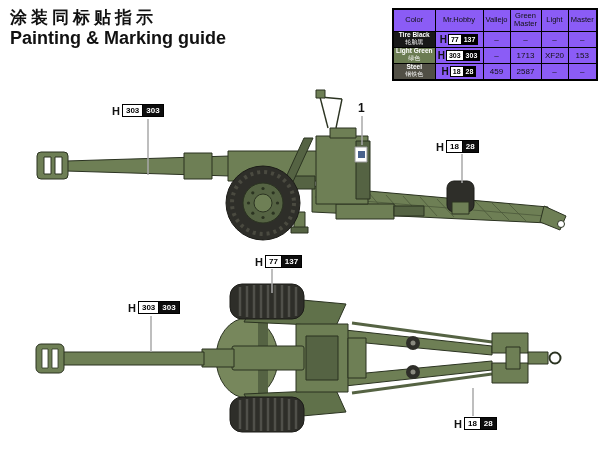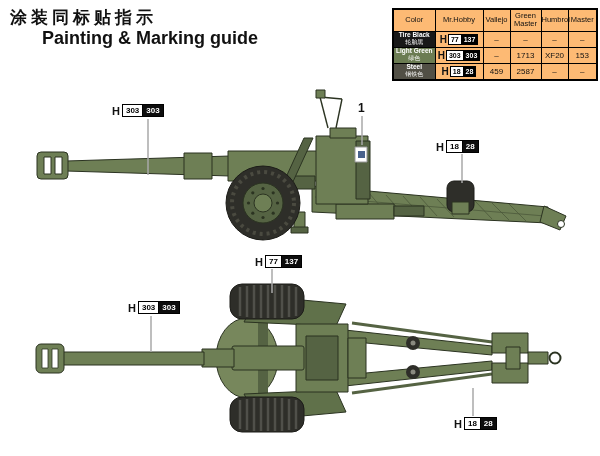--- a/index.html
+++ b/index.html
@@ -1,24 +1,24 @@
 <!DOCTYPE html>
 <html><head>
 <meta charset="utf-8">
 <style>
   html,body{margin:0;padding:0;}
   body{width:600px;height:456px;background:#ffffff;font-family:"Liberation Sans",sans-serif;position:relative;overflow:hidden;}
   .page{position:absolute;inset:0;border-radius:28px;}
 
   
   .title-zh{position:absolute;left:10px;top:6px;font-size:17px;font-weight:bold;letter-spacing:4px;color:#111;}
-  .title-en{position:absolute;left:10px;top:28px;font-size:18px;font-weight:bold;color:#111;margin-left:32px;}
+  .title-en{position:absolute;left:10px;top:28px;font-size:18px;font-weight:bold;color:#111;}
 
   
-  .paint-table{position:absolute;left:392px;top:8px;width:204px;border-collapse:collapse;table-layout:fixed;background:#fdba74;}
+  .paint-table{position:absolute;left:392px;top:8px;width:204px;border-collapse:collapse;table-layout:fixed;background:#8b5cf6;}
   .paint-table,.paint-table td,.paint-table th{border:1px solid #000;}
   .paint-table{border:2px solid #000;}
   .paint-table th{font-size:7.5px;font-weight:normal;text-align:center;padding:2px 0;color:#111;line-height:1.1;}
   .paint-table td{font-size:8px;text-align:center;height:15px;padding:0;color:#111;}
   .color-cell{line-height:1.05;}
   .color-cell .en{font-size:6.5px;font-weight:bold;}
   .color-cell .zh{font-size:6px;}
   .hobby-cell{display:flex;align-items:center;justify-content:center;gap:1px;height:15px;}
   .hb-h{font-size:10px;font-weight:bold;}
   .hb-box{display:flex;border:1px solid #000;}
@@ -52,21 +52,21 @@
         <col style="width:31px">
         <col style="width:27px">
         <col style="width:29px">
       </colgroup>
     <tbody>
         <tr>
       <th>Color</th>
       <th>Mr.Hobby</th>
       <th>Vallejo</th>
       <th>Green Master</th>
-      <th>Humbrol</th>
+      <th>Light</th>
       <th>Master</th>
     </tr>
     <tr>
       <td class="color-cell" style="background-color: rgb(24, 24, 24); color: rgb(255, 255, 255);">
         <div class="en">Tire Black</div>
         <div class="zh">轮胎黑</div>
       </td>
       <td>
             <div class="hobby-cell">
         <span class="hb-h">H</span>

